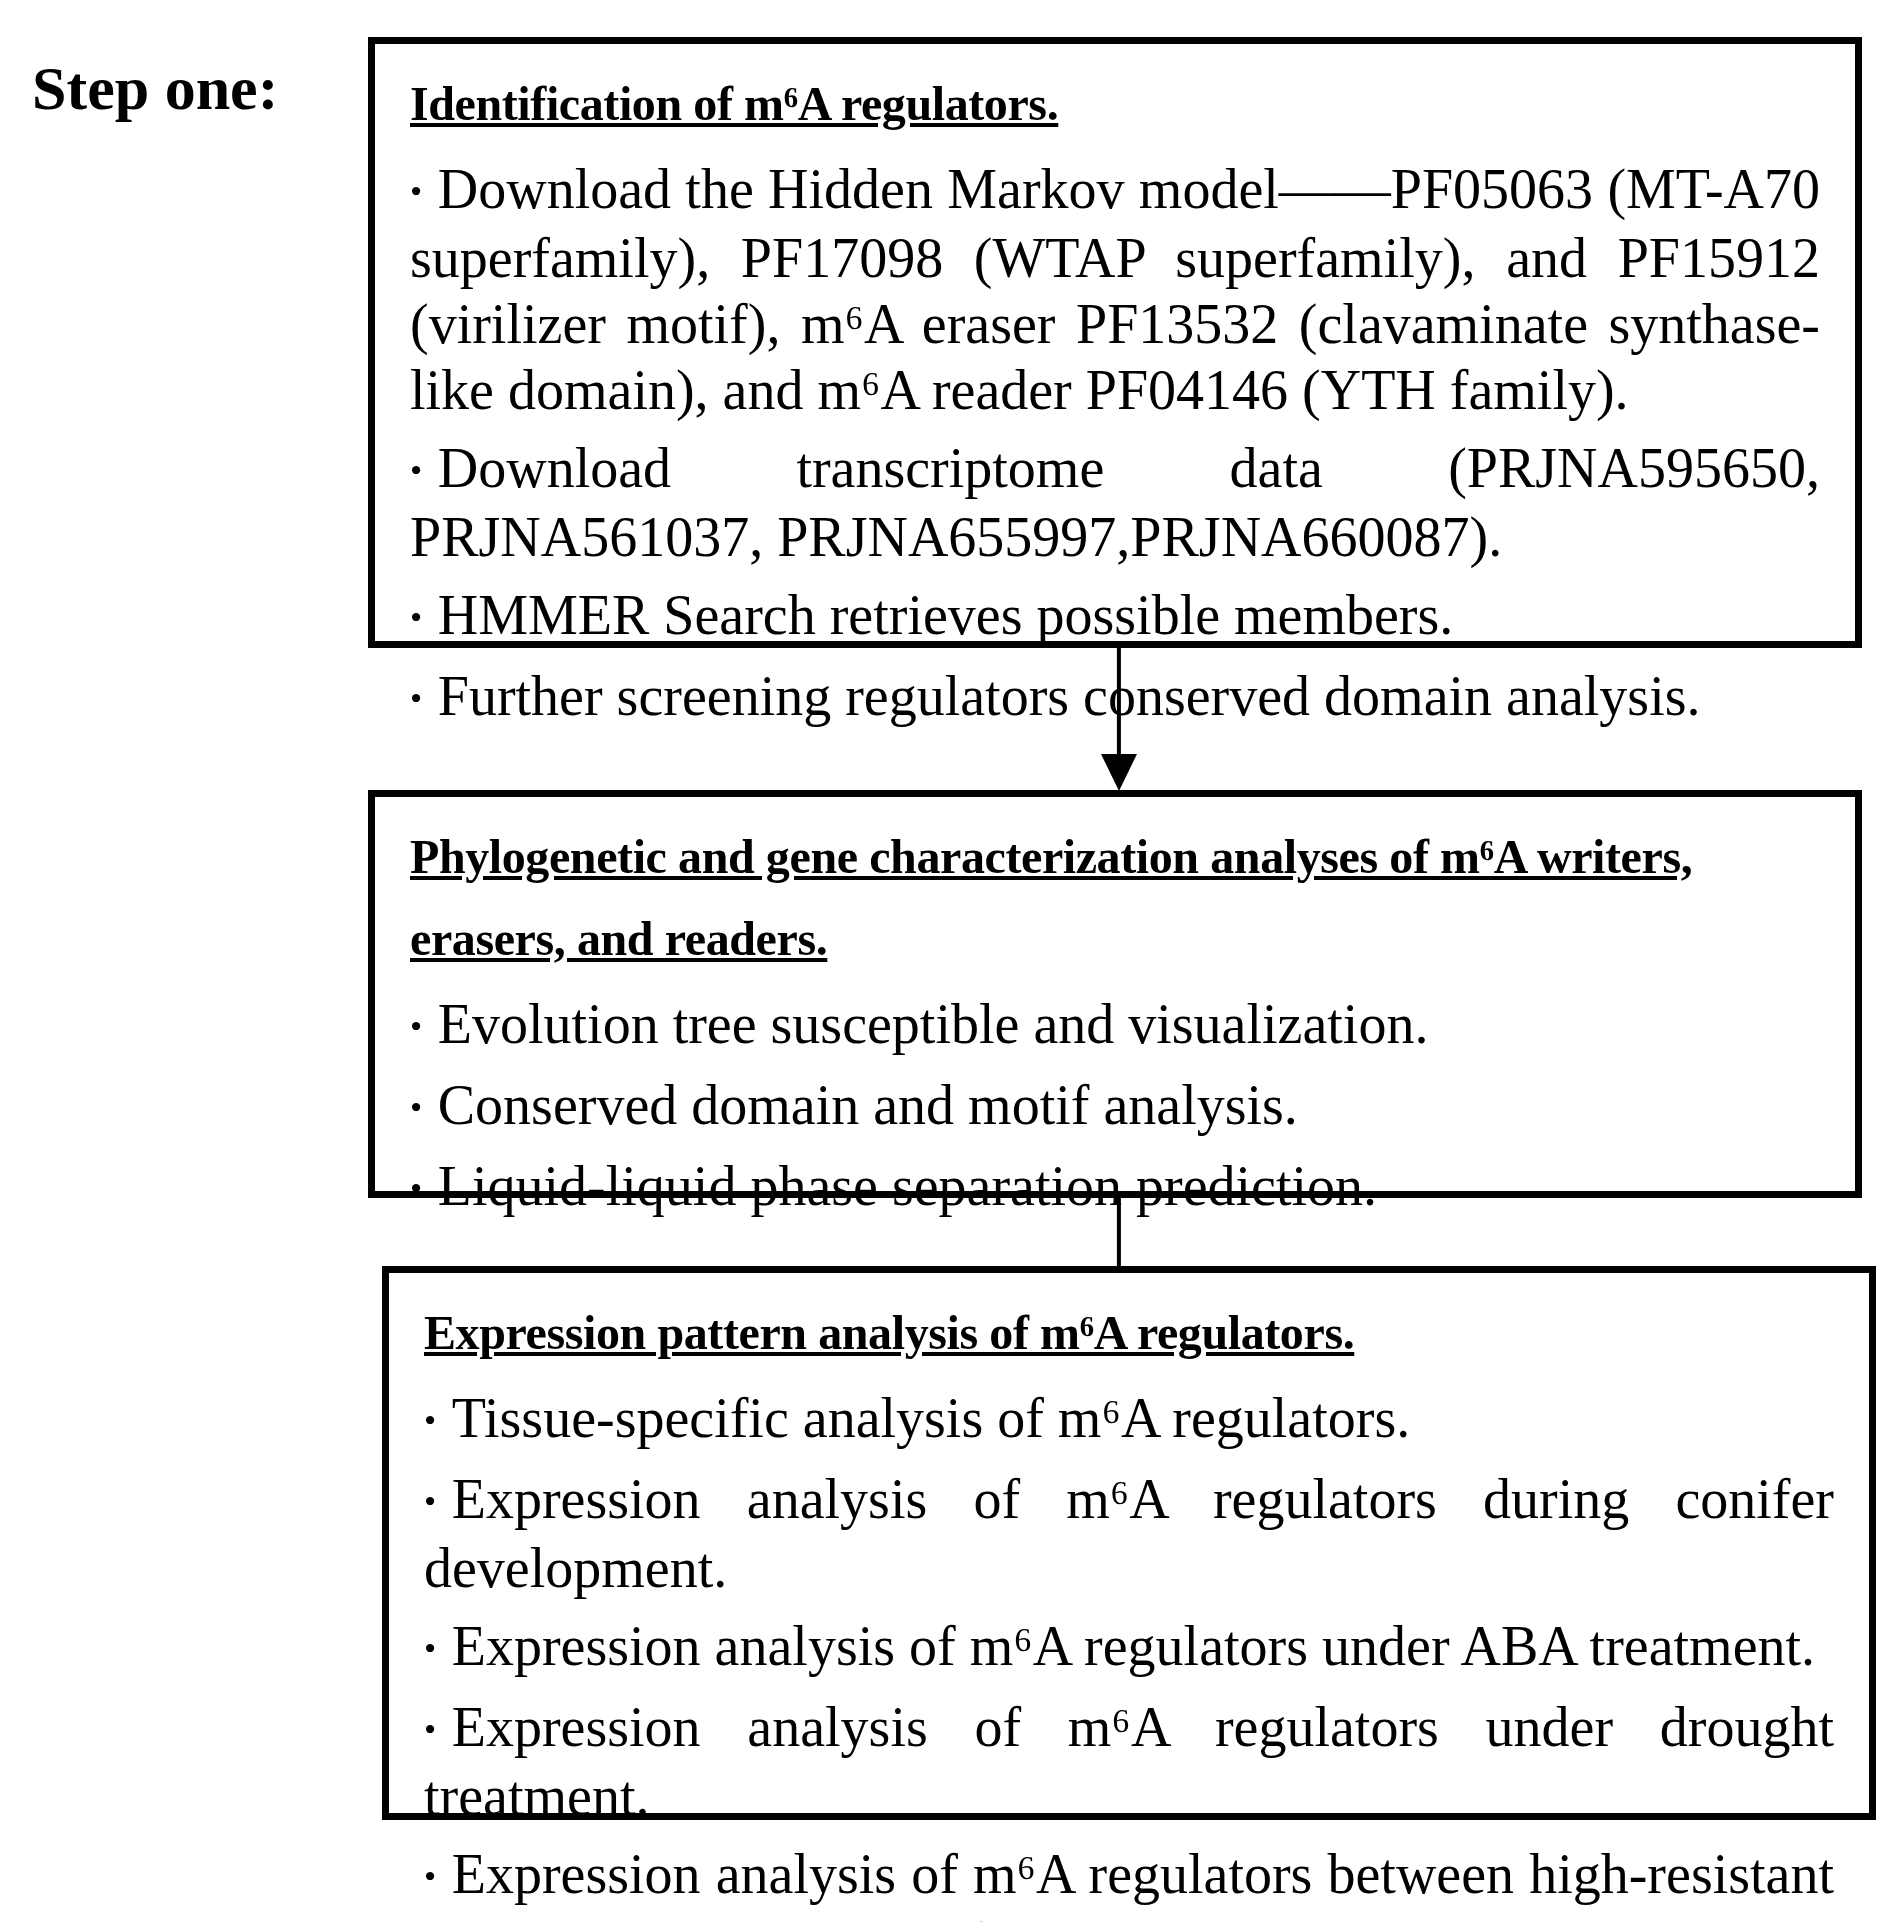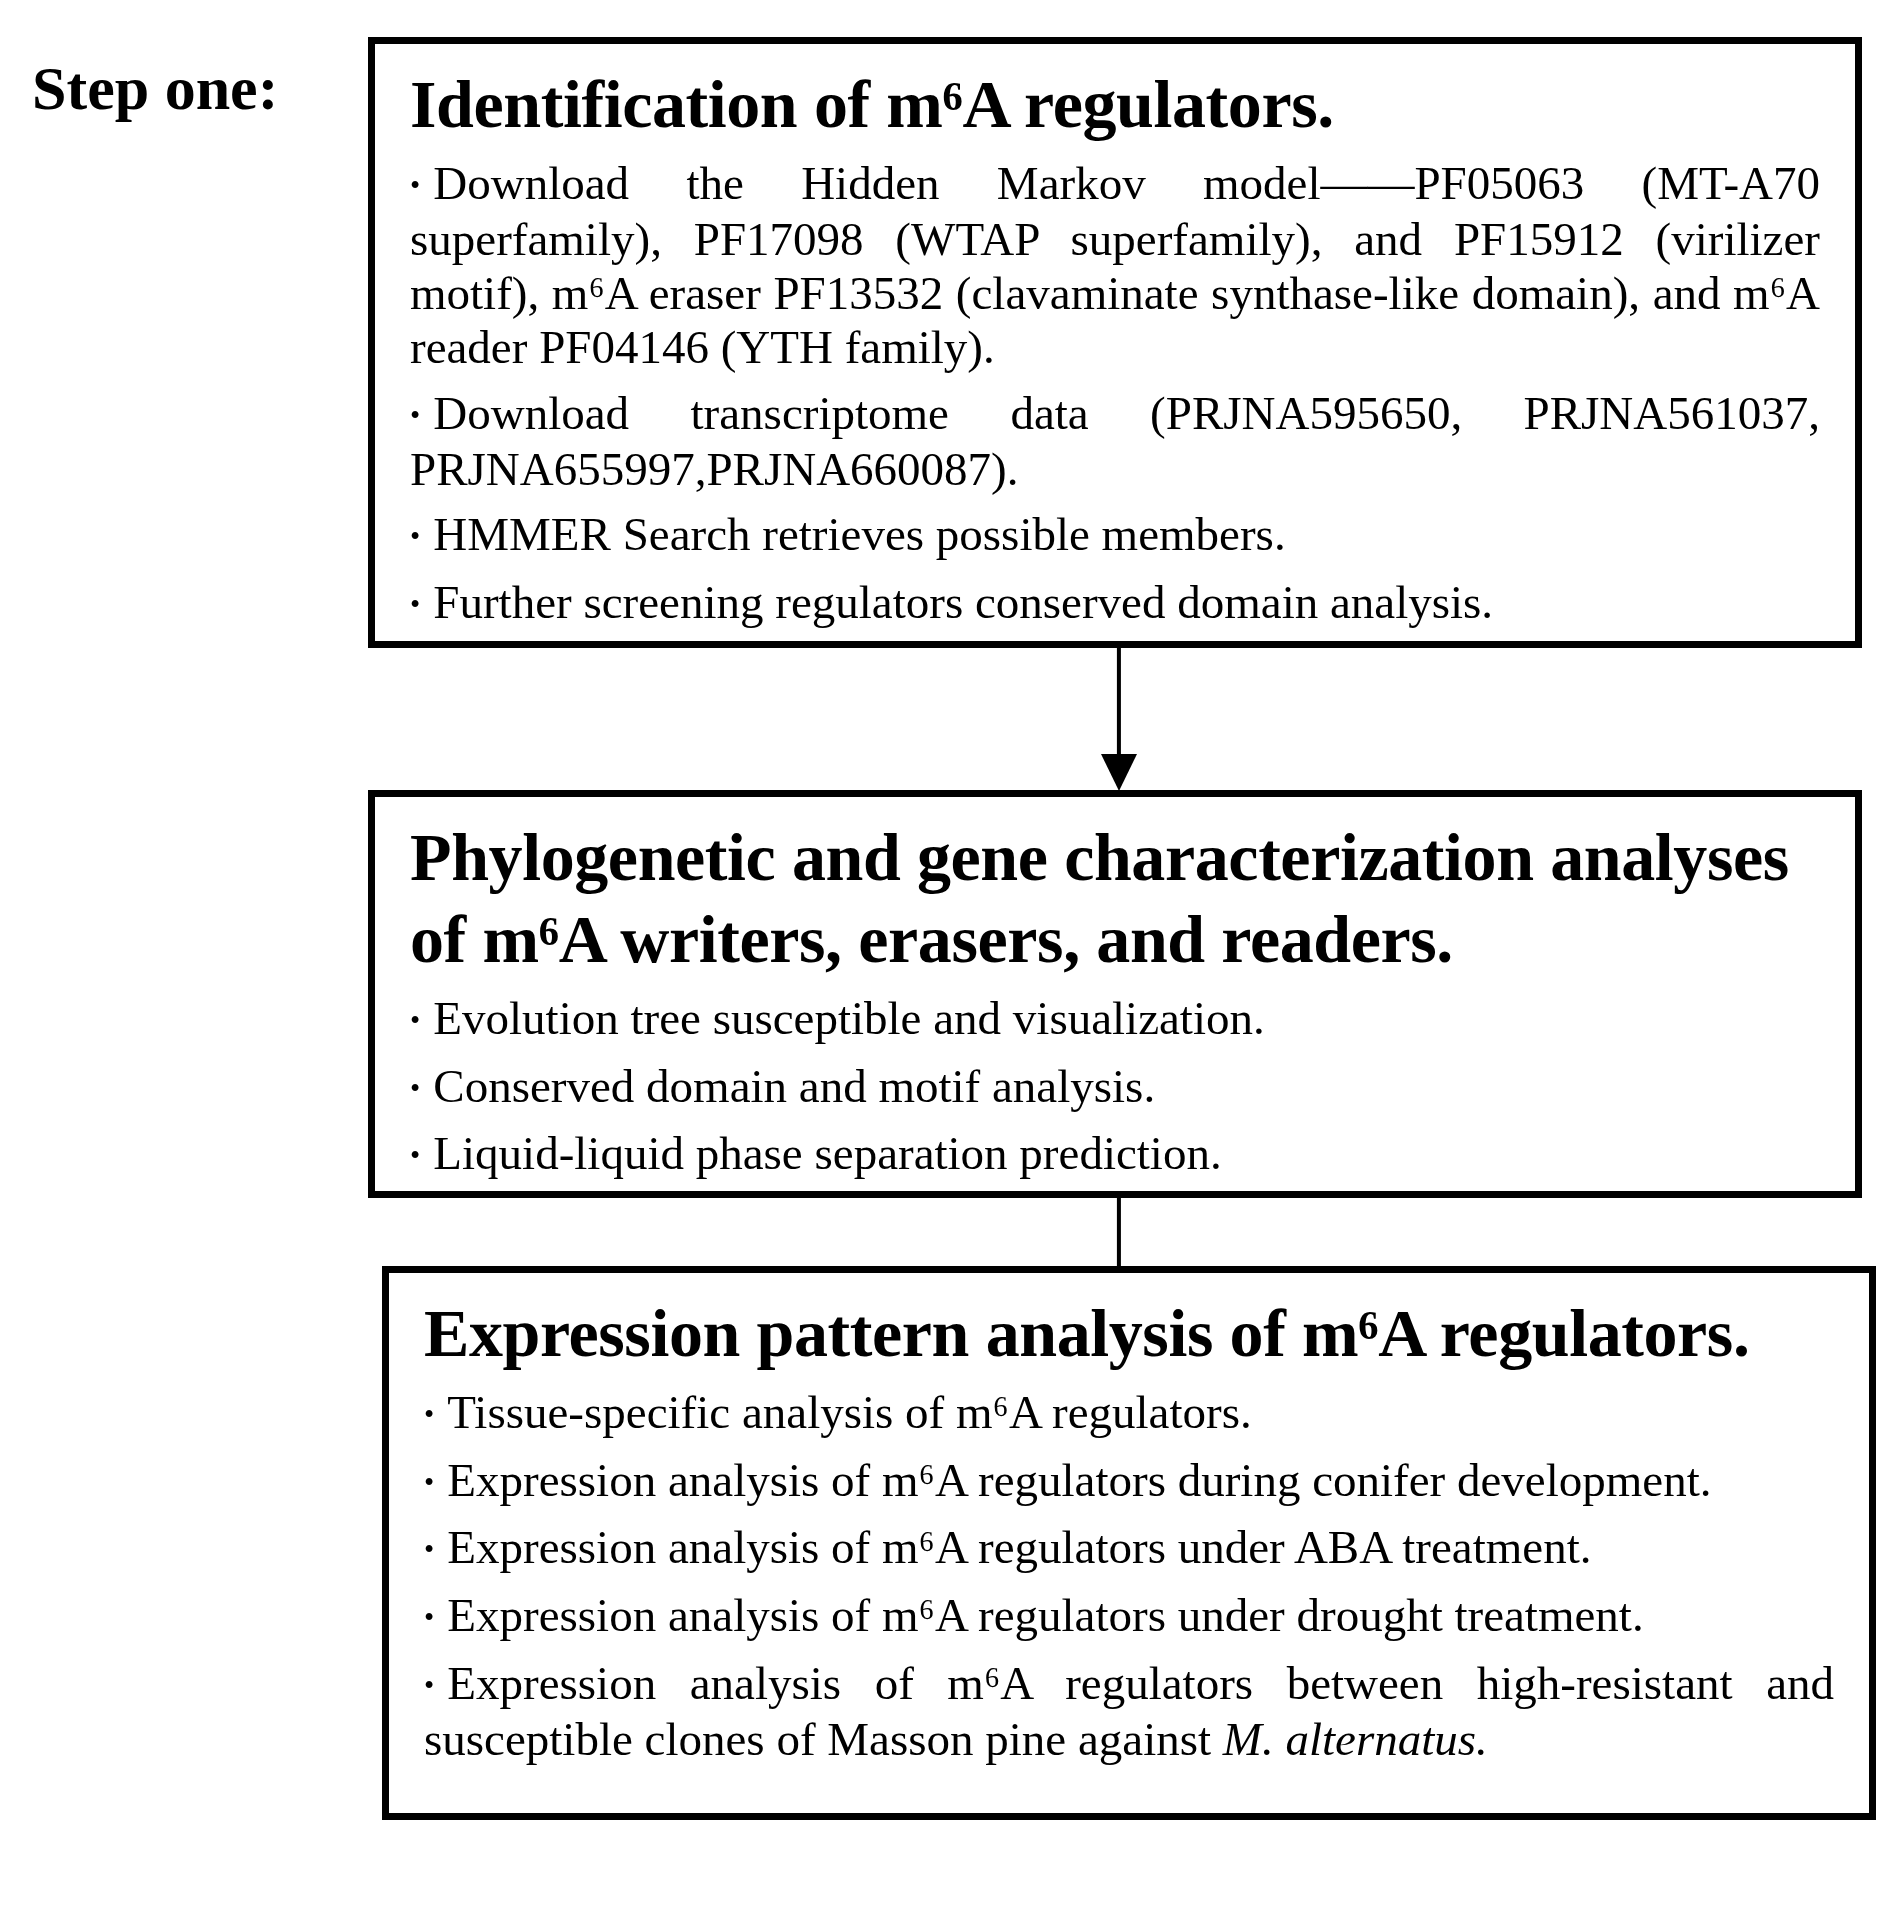--- a/index.html
+++ b/index.html
@@ -22,29 +22,30 @@
   .flow-box {
     position: absolute;
     left: 368px;
     width: 1494px;
     border: 7.6px solid #000000;
     background: #ffffff;
     box-sizing: border-box;
     padding: 18.5px 35px 8.4px 35px;
   }
   .box-title {
-    font-size: 68px;
+    font-size: 48px;
     font-weight: bold;
     line-height: 82px;
     letter-spacing: -0.4px;
     margin: 0 0 5px 0;
+    text-decoration: underline;
   }
   .bullet {
-    font-size: 47px;
-    line-height: 54px;
+    font-size: 56px;
+    line-height: 66px;
     margin: 11.7px 0 0 0;
     text-align: justify;
   }
   .bullet:last-child { margin-bottom: 0; }
   .blt {
     font-size: 0.62em;
     vertical-align: 0.14em;
     margin-right: 0.45em;
   }
   .arrow {

